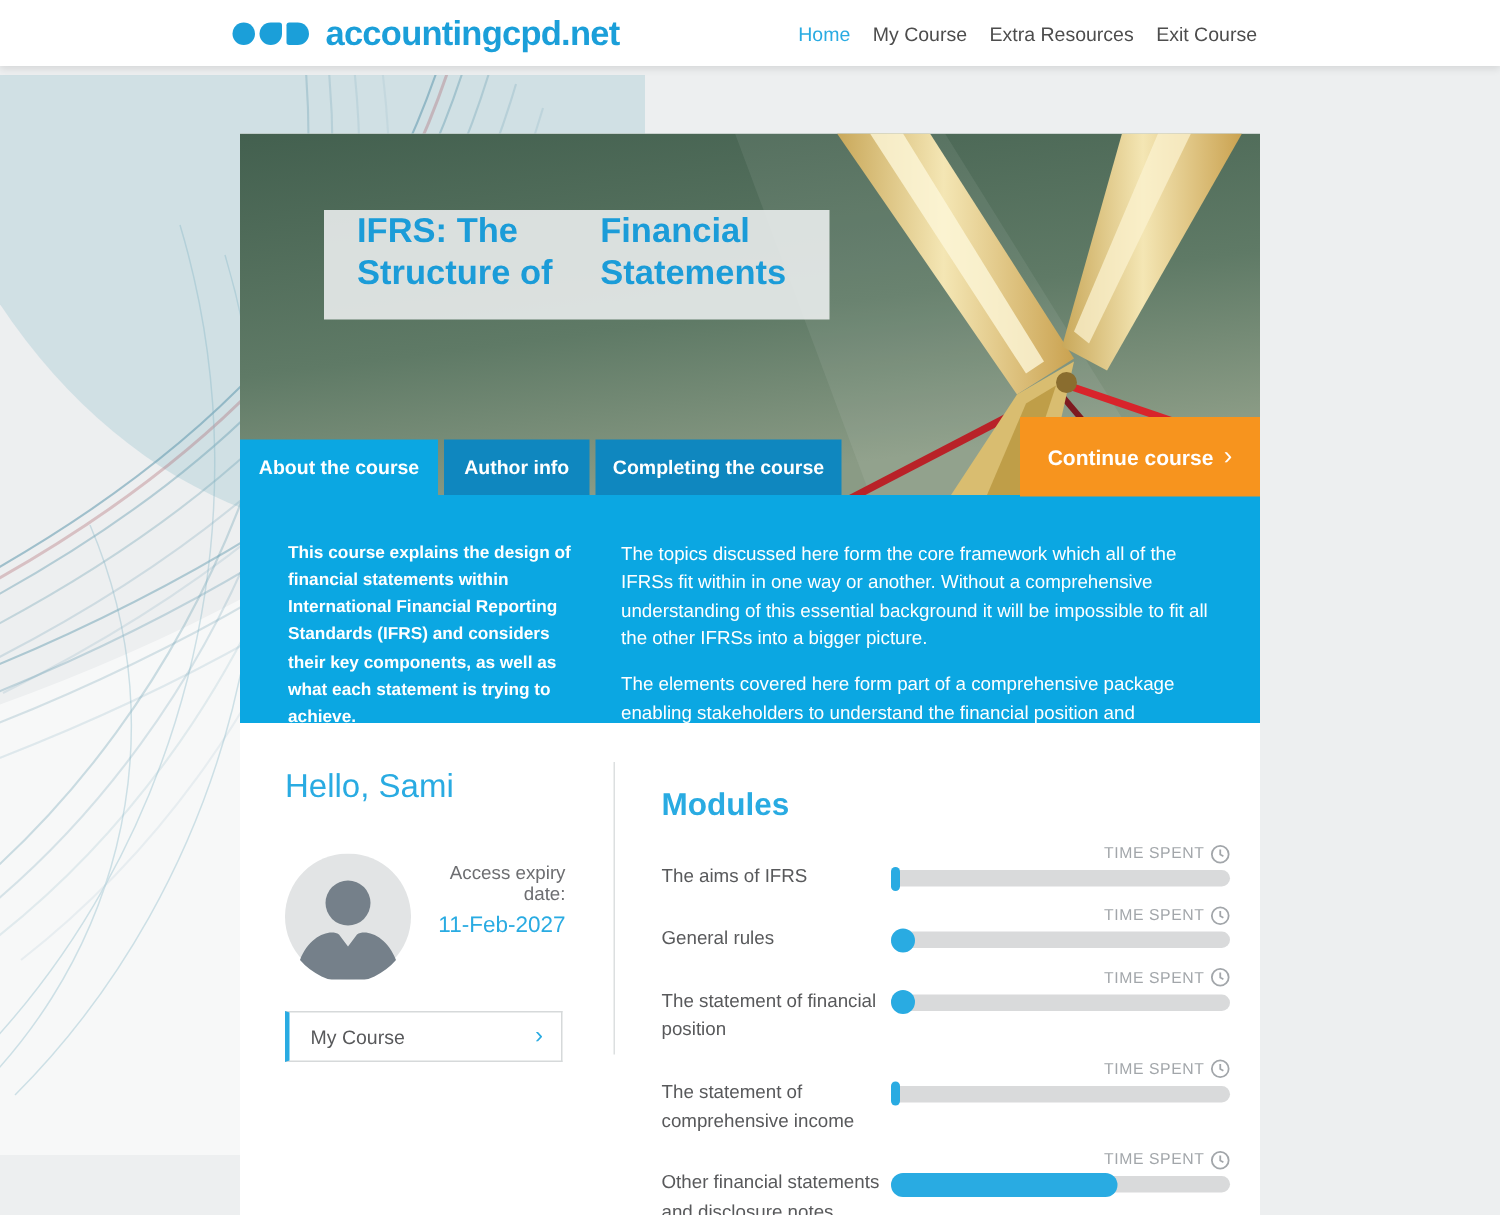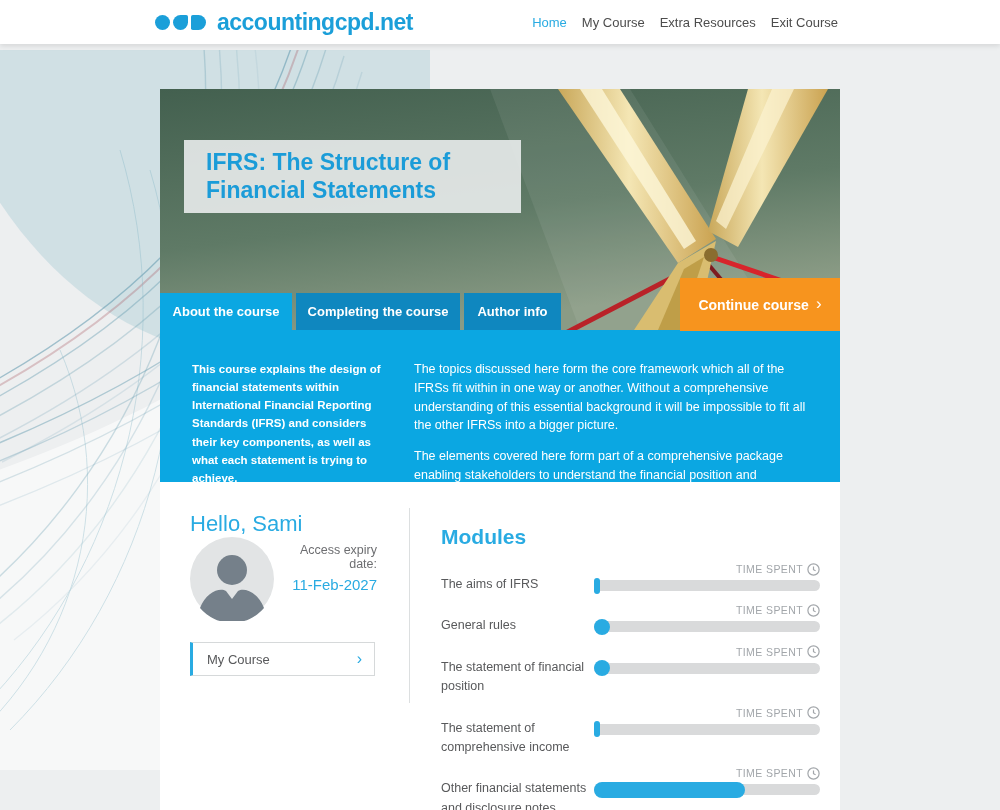--- a/index.html
+++ b/index.html
@@ -37,23 +37,23 @@
   
   .card {
     position:absolute; left:160px; top:89px; width:680px; height:721px;
     background:#ffffff; z-index:2;
   }
 
   
   .hero { position:relative; width:680px; height:241px; overflow:visible; }
   .hero svg.scene { position:absolute; inset:0; display:block; }
   .hero-title-box {
-    position:absolute; left:24px; top:51px; width:337px; height:73px;
+    position:absolute; left:56px; top:51px; width:337px; height:73px;
     background:rgba(233,236,236,0.90);
-    display:flex; flex-direction:column; justify-content:center;
+    display:flex; justify-content:flex-end;
     padding-left:22px;
   }
   .hero-title-box .line { font-size:23px; font-weight:700; color:#1b9cd8; line-height:1.2; }
 
   .tab-row { position:absolute; left:0; bottom:0; display:flex; gap:4px; }
   .tab {
     height:37px; display:flex; align-items:center; justify-content:center;
     color:#fff; font-size:13px; font-weight:700; cursor:pointer;
   }
   .tab.active { background:#0ba7e2; }
@@ -83,21 +83,21 @@
   .blue-panel .details { flex:1; font-size:12.5px; line-height:1.5; }
   .blue-panel .details p + p { margin-top:12px; }
 
   
   .lower { display:flex; padding:0 20px 0 30px;gap:12px; }
   .left-col { width:187px; padding-top:29px; }
   .divider { width:1px; background:#dcdfe0; margin:26px 0 0 20px; height:195px; }
   .right-col { flex:1; padding:43px 0 0 19px; }
 
   .greeting { font-size:22px; color:#29abe2; font-weight:400; }
-  .profile-row { display:flex; }
+  .profile-row { display:flex; margin-top:32px; }
   .avatar { width:84px; height:84px; flex:none; cursor:pointer; }
   .expiry { flex:1; text-align:right; padding-top:6px; }
   .expiry-label { font-size:12.5px; color:#6d6e71; }
   .expiry-date { font-size:15px; color:#29abe2; margin-top:5px; }
   .my-course-btn {
     margin-top:21px; width:185px; height:34px;
     background:#fff; border:1px solid #d6d9da; border-left:3px solid #29abe2;
     display:flex; align-items:center; justify-content:space-between;
     padding:0 12px 0 14px; cursor:pointer;
     font-family:"Liberation Sans", sans-serif; font-size:13px; color:#58595b;
@@ -209,22 +209,22 @@
       <polygon points="518,174 556,152 536,241 474,241" fill="#d9bd70"></polygon>
       <polygon points="524,180 544,168 520,241 498,241" fill="#b8963f" opacity="0.8"></polygon>
       <circle cx="551" cy="166" r="7" fill="#8a6d2f"></circle>
     </svg>
     <div class="hero-title-box">
       <span class="line">IFRS: The Structure of</span>
       <span class="line">Financial Statements</span>
     </div>
     <div class="tab-row">
       <div class="tab active tab-about">About the course</div>
+      <div class="tab inactive tab-author">Author info</div>
       <div class="tab inactive tab-completing">Completing the course</div>
-      <div class="tab inactive tab-author">Author info</div>
     </div>
     <button class="continue-btn">
       <span>Continue course</span>
       <span class="chev">›</span>
     </button>
   </section>
 
   <section class="blue-panel">
     <div class="summary">This course explains the design of financial statements within International Financial Reporting Standards (IFRS) and considers their key components, as well as what each statement is trying to achieve.</div>
     <div class="details">

